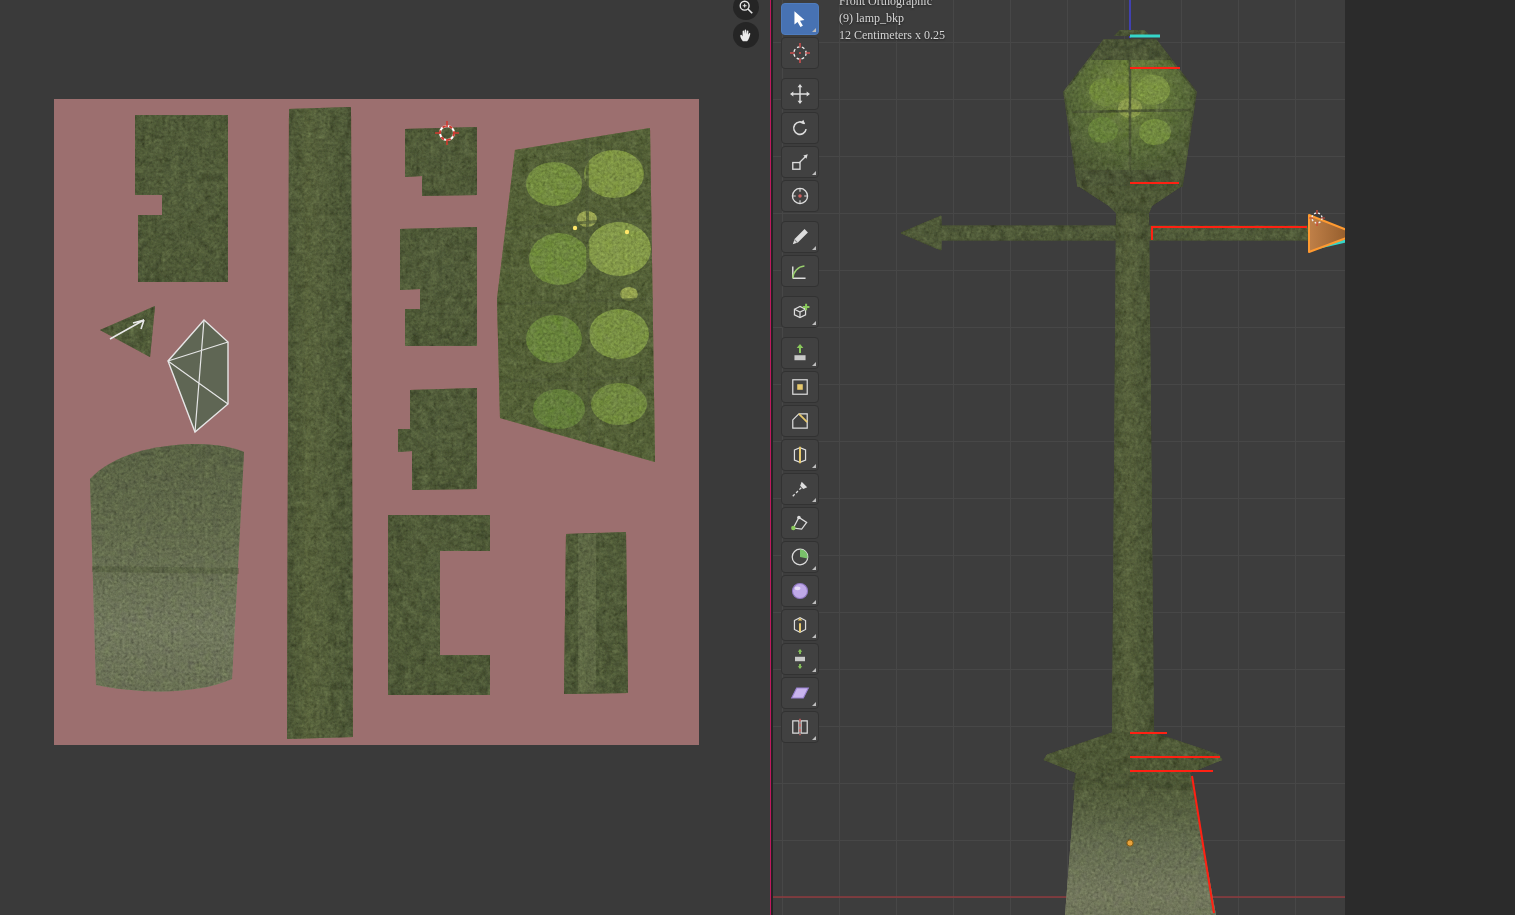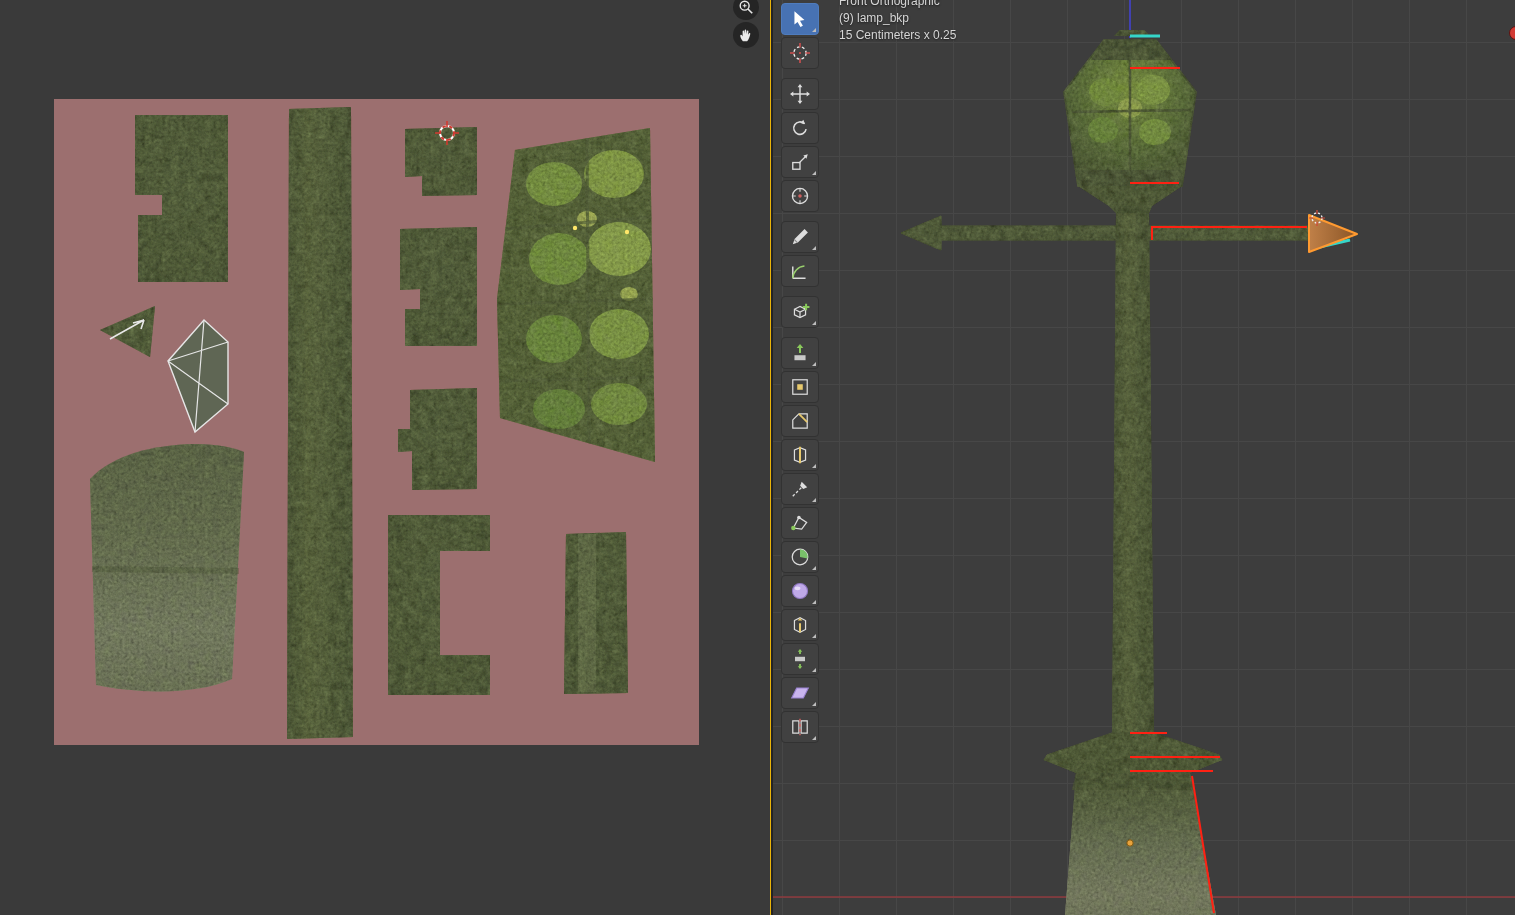--- a/index.html
+++ b/index.html
@@ -1,17 +1,17 @@
 <!DOCTYPE html>
 <html><head>
 <meta charset="utf-8">
 <style>
   html,body{margin:0;padding:0;background:#2b2b2b;}
-  #app{position:relative;width:1515px;height:915px;overflow:hidden;
-       font-family:Liberation Sans, sans-serif;background:#eab308;}
+  #app{position:relative;width:1345px;height:915px;overflow:hidden;
+       font-family:Liberation Serif, serif;background:#be185d;}
 
   
   .uv-editor{position:absolute;left:0;top:0;width:770px;height:915px;background:#3a3a3a;}
   .uv-canvas{position:absolute;left:54px;top:99px;width:645px;height:646px;}
   .nav-btn{position:absolute;width:26px;height:26px;border-radius:50%;
            background:rgba(16,16,16,.5);display:flex;align-items:center;justify-content:center;}
   .nav-zoom{left:733px;top:-6px;}
   .nav-pan{left:733px;top:22px;}
 
   
@@ -150,21 +150,21 @@
             <path d="M5.5 16c-1.8-1.8-3-4.6-3-6.4 0-1.1 1.5-1.4 2-.4l.7 1.4V4.8c0-1.1 1.6-1.1 1.7 0l.3 3.2.3-4.4c.1-1.1 1.7-1.1 1.7.1l.1 4.3.7-3.4c.2-1 1.8-.8 1.7.3l-.3 3.9.9-1.6c.5-.9 1.8-.3 1.5.7-.5 2.2-1.3 5.9-3.5 8.1z" fill="#e8e8e8"></path>
           </svg>
         </span>
       </div>
   </div>
 
   <div class="viewport">
     <div class="vp-header">
       <div>Front Orthographic</div>
       <div>(9) lamp_bkp</div>
-      <div>15 Centimeters x 0.25</div>
+      <div>12 Centimeters x 0.25</div>
     </div>
 
     <svg class="vp-canvas" viewBox="0 0 744 915" preserveAspectRatio="none">
       <defs>
         <filter id="grainV" x="-2%" y="-2%" width="104%" height="104%">
           <feTurbulence type="fractalNoise" baseFrequency="0.35" numOctaves="3" seed="21" result="n"></feTurbulence>
           <feColorMatrix in="n" type="matrix" values="0 0 0 0 0  0 0 0 0 0  0 0 0 0 0  0.3 0.3 0.3 0 0" result="na"></feColorMatrix>
           <feComposite in="na" in2="SourceGraphic" operator="in" result="sn"></feComposite>
           <feTurbulence type="fractalNoise" baseFrequency="0.12" numOctaves="2" seed="8" result="n2"></feTurbulence>
           <feColorMatrix in="n2" type="matrix" values="0 0 0 0 0.33  0 0 0 0 0.42  0 0 0 0 0.17  0.25 0.25 0.25 0 0" result="gl"></feColorMatrix>

